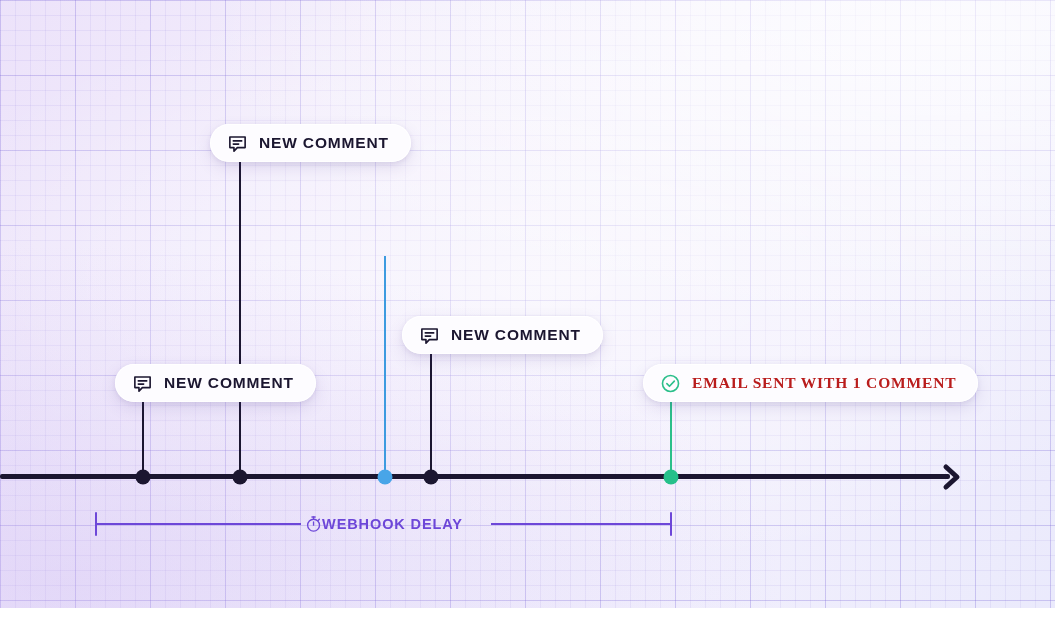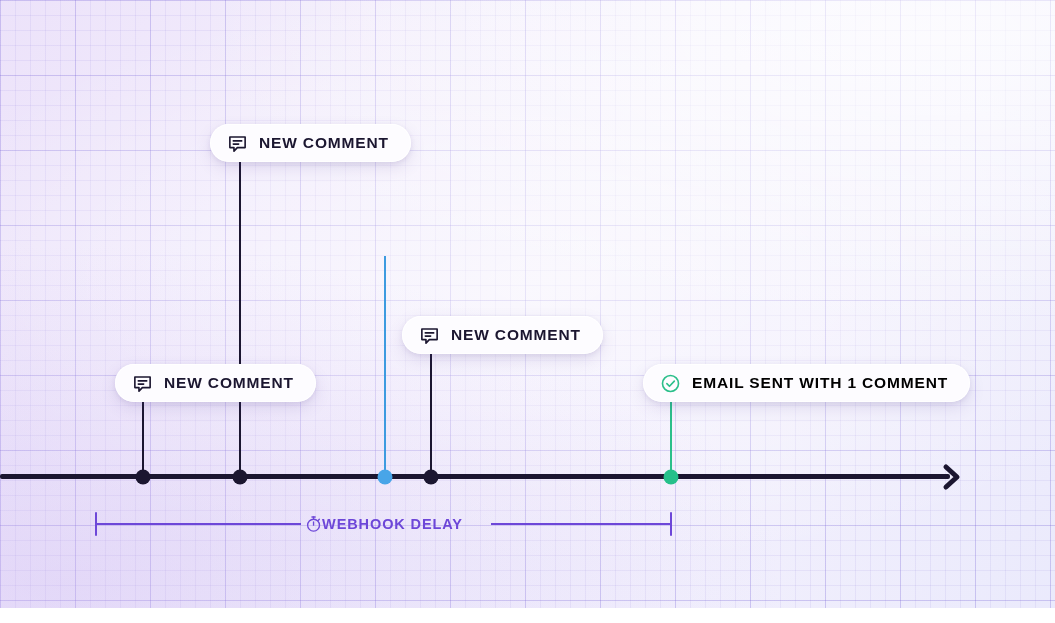--- a/index.html
+++ b/index.html
@@ -127,21 +127,21 @@
   }
   .pill .pill-icon {
     display: inline-flex;
     align-items: center;
     justify-content: center;
     width: 21px;
     height: 21px;
     flex: none;
   }
   .pill.blue  .pill-text { color: #3d9be0; }
-  .pill.green .pill-text { color: #000000; }
+  .pill.green .pill-text { color: #b91c1c; font-family: Liberation Serif, serif; }
 
   
   .bracket {
     position: absolute;
     left: 95px;
     top: 508px;
     width: 577px;
     height: 32px;
   }
   .bracket .cap {

